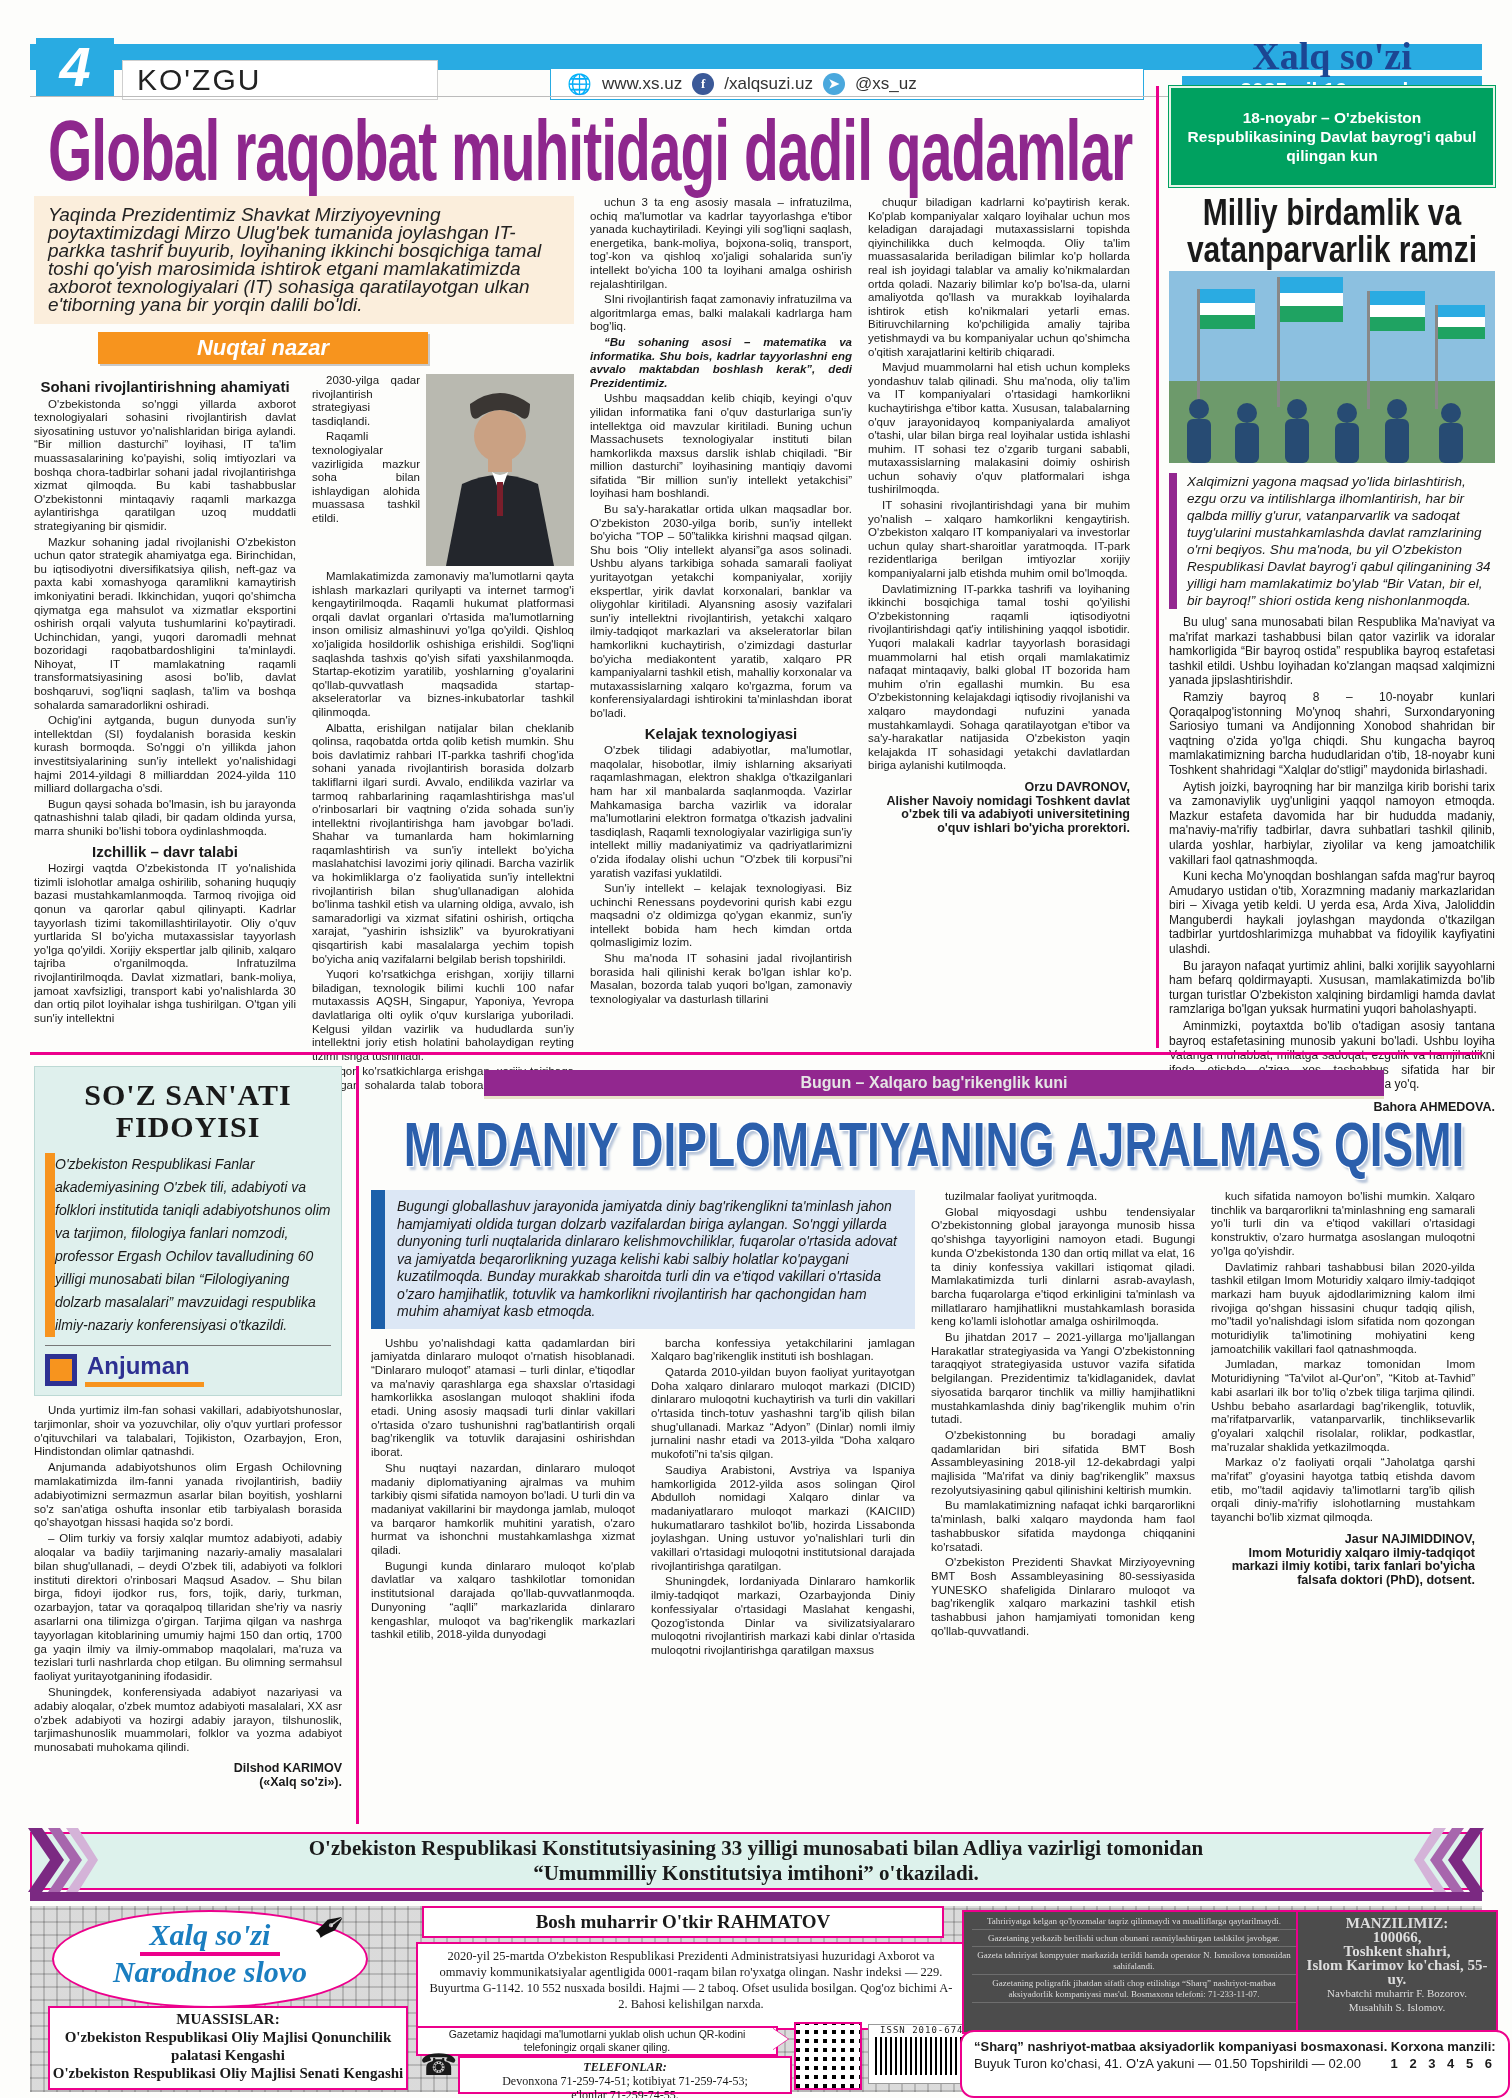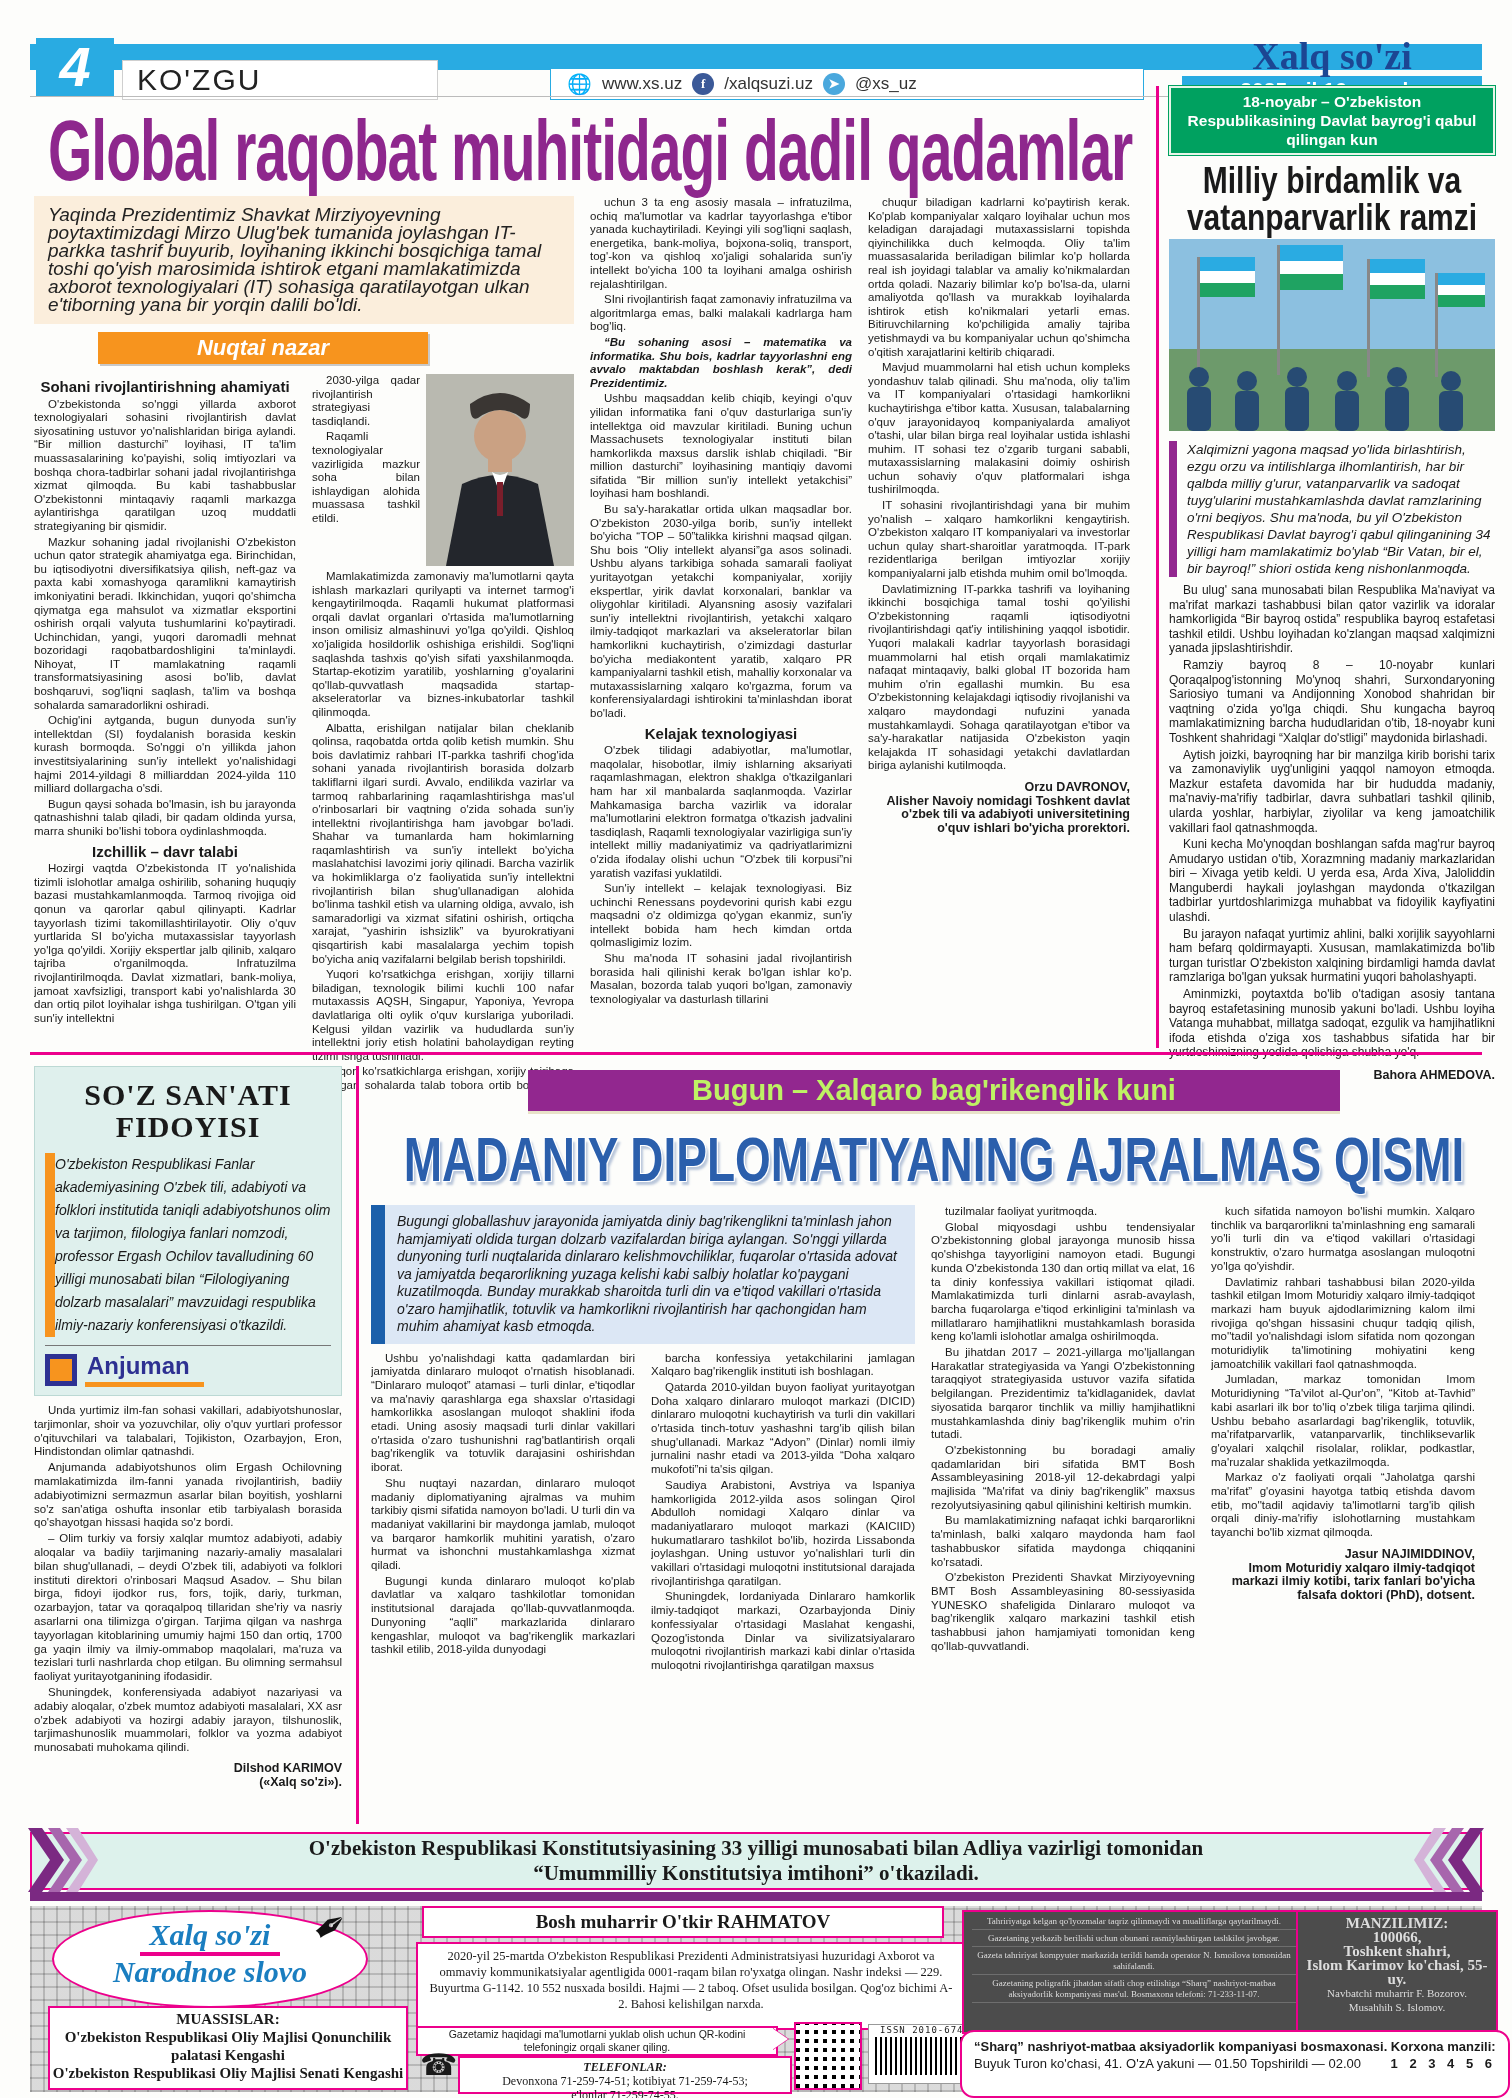--- a/index.html
+++ b/index.html
@@ -39,21 +39,21 @@
   .col p{margin:0 0 2px 0;text-indent:14px;text-align:justify;}
   .col h3{font-size:15px;text-align:center;margin:6px 0 4px 0;}
   .quote{font-weight:bold;font-style:italic;text-indent:14px;text-align:justify;margin:0 0 2px 0;}
   .byline{font-weight:bold;text-align:right;margin-top:8px;font-size:12.5px;}
   .byline div{margin:0;}
   .portrait{float:right;width:148px;height:192px;margin:0 0 4px 6px;
         background:linear-gradient(#c6c6bd,#8e8e86);position:relative;overflow:hidden;}
   
   .sidebar{position:absolute;left:1156px;top:86px;width:326px;height:962px;border-left:3px solid #EC008C;padding-left:10px;}
   .green-kicker{background:#00A160;border:2px solid #e8f5e9;outline:1px solid #00A160;color:#fff;font-weight:bold;
-        font-size:15.5px;text-align:center;padding:4px 6px;line-height:19px;}
+        font-size:15.5px;text-align:center;padding:20px 6px;line-height:19px;}
   .flag-headline{font-weight:bold;font-size:30px;text-align:center;line-height:30px;margin:14px 0 10px 0;
         display:block;transform:scaleY(1.25);}
   .flag-photo{width:100%;height:192px;position:relative;overflow:hidden;
         background:linear-gradient(#7fb9de 0%,#a9d3e8 52%,#7ea477 66%,#5f8f60 100%);}
   .flag-lead{border-left:8px solid #92278F;padding-left:10px;margin-top:10px;font-style:italic;
         font-size:13.5px;line-height:17px;}
   .sidebar .s-text{font-size:12px;line-height:14.6px;margin-top:6px;}
   .sidebar .s-text p{margin:0 0 2px 0;text-indent:14px;text-align:justify;}
   
   .hrule{position:absolute;left:30px;right:30px;top:1052px;height:3px;background:#EC008C;}
@@ -65,21 +65,21 @@
   .conf-lead{border-left:10px solid #F7941E;margin-top:10px;font-style:italic;
         font-size:14px;line-height:23px;}
   .anjuman-row{display:flex;align-items:center;gap:8px;margin-top:8px;border-top:1px solid #777;padding-top:6px;}
   .anj-sq{width:22px;height:22px;border:5px solid #2E3192;background:#F7941E;flex:none;}
   .anjuman{color:#2E3192;font-weight:bold;font-size:24px;border-bottom:5px solid #F7941E;padding:0 14px 2px 2px;}
   .conf-text{font-size:11.5px;line-height:13.8px;margin-top:8px;}
   .conf-text p{margin:0 0 2px 0;text-indent:14px;text-align:justify;}
   .conf-by{font-weight:bold;text-align:right;font-size:12.5px;margin-top:6px;}
   
   .tol{position:absolute;left:356px;top:1066px;width:1126px;height:758px;border-left:3px solid #EC008C;padding-left:12px;overflow:hidden;}
-  .tol-kicker{margin:4px auto 6px auto;width:812px;background:#92278F;color:#bef264;font-weight:bold;font-size:29px;
+  .tol-kicker{margin:4px auto 6px auto;width:900px;background:#92278F;color:#e5e5e5;font-weight:bold;font-size:16px;
         text-align:center;padding:4px 0;box-shadow:0 3px 0 #e8e2c8;}
   .tol-headline{display:block;text-align:center;color:#2B5FAC;font-weight:bold;font-size:46px;letter-spacing:0px;
         transform:scaleY(1.35);transform-origin:top;margin:12px 0 4px 0;white-space:nowrap;
         text-shadow:-1px -1px 0 #fff,1px -1px 0 #fff,-1px 1px 0 #fff,1px 1px 0 #fff,3px 3px 2px #b9c6da;}
   .tol-body{display:flex;gap:16px;margin-top:28px;height:642px;overflow:hidden;}
   .tol .pair2{width:544px;flex:none;}
   .tol-lead{background:#DCE7F5;border-left:14px solid #1b5faa;padding:8px 12px;font-style:italic;
         font-size:14px;line-height:17.5px;margin-bottom:8px;}
   .pair2-cols{display:flex;gap:16px;height:456px;overflow:hidden;}
   .tcol{width:264px;flex:none;font-size:11.5px;line-height:13.7px;overflow:hidden;}

